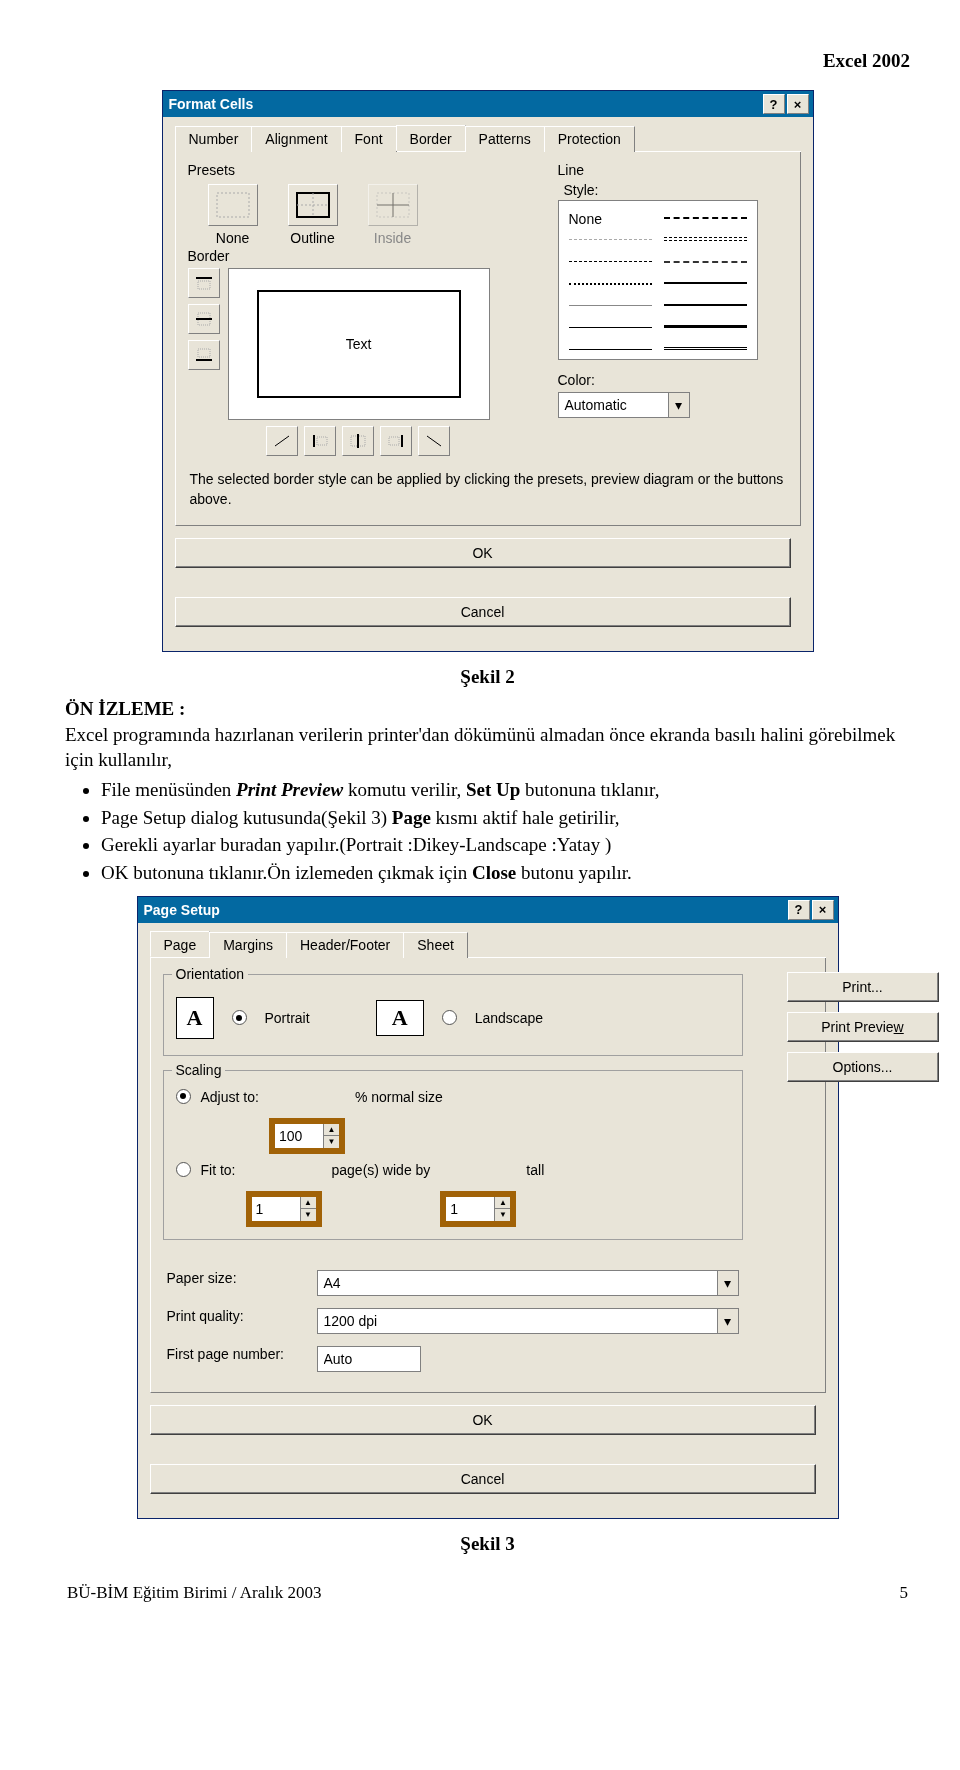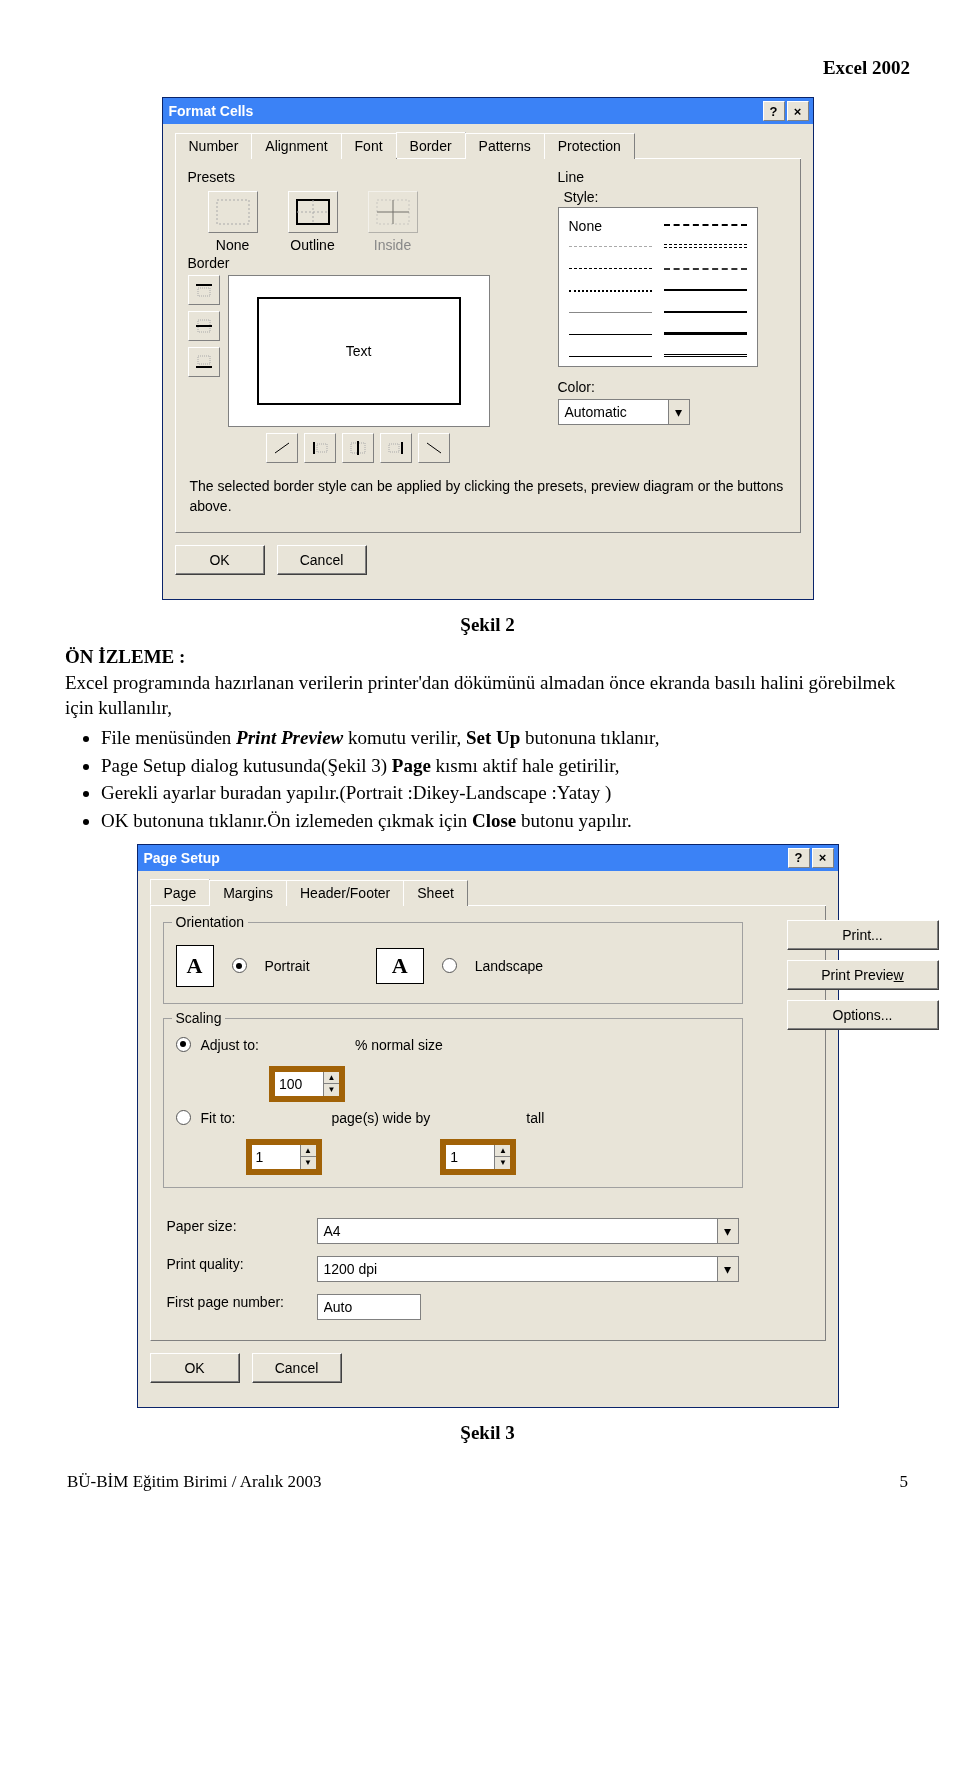--- a/index.html
+++ b/index.html
@@ -11,32 +11,31 @@
     color: #000;
   }
   .page {
     padding: 50px 50px 30px 65px;
   }
   .header-right {
     text-align: right;
     font-weight: bold;
     font-size: 19px;
     margin-bottom: 18px;
-    margin-top: 7px;
   }
   
   .dialog {
     font-family: "Tahoma", "Arial", sans-serif;
     font-size: 14px;
     background: #e8e4d8;
     border: 1px solid #0a246a;
     margin: 0 auto;
   }
   .titlebar {
-    background: #3b82f6;
+    background: #0369a1;
     color: #fff;
     display: flex;
     align-items: center;
     justify-content: space-between;
     padding: 3px 4px 3px 6px;
     font-weight: bold;
     font-size: 14px;
   }
   .titlebar-btns {
     display: flex;
@@ -184,21 +183,21 @@
   }
   .dropdown-text{flex:1;padding:0 6px;font-size:14px;}
   .dropdown-btn{
     width:20px;height:100%;
     background:#e8e4d8;
     border-left:1px solid #808080;
     display:flex;align-items:center;justify-content:center;
   }
   .hint-text{font-size:14px; margin:14px 2px 10px 2px; line-height:1.4;}
   .dlg-buttons{
-    display:flex; justify-content:flex-start; gap:12px; padding:12px 10px 12px 0;
+    display:flex; justify-content:center; gap:29px; padding:12px 10px 12px 0;flex-direction:column;
   }
   .push-btn{
     min-width:88px; height:28px;
     border:1px solid #fff;
     border-right-color:#404040;
     border-bottom-color:#404040;
     background:#e8e4d8;
     font-size:14px;
     display:flex;align-items:center;justify-content:center;
     box-shadow: inset -1px -1px 0 #808080, inset 1px 1px 0 #e8e4d8;

